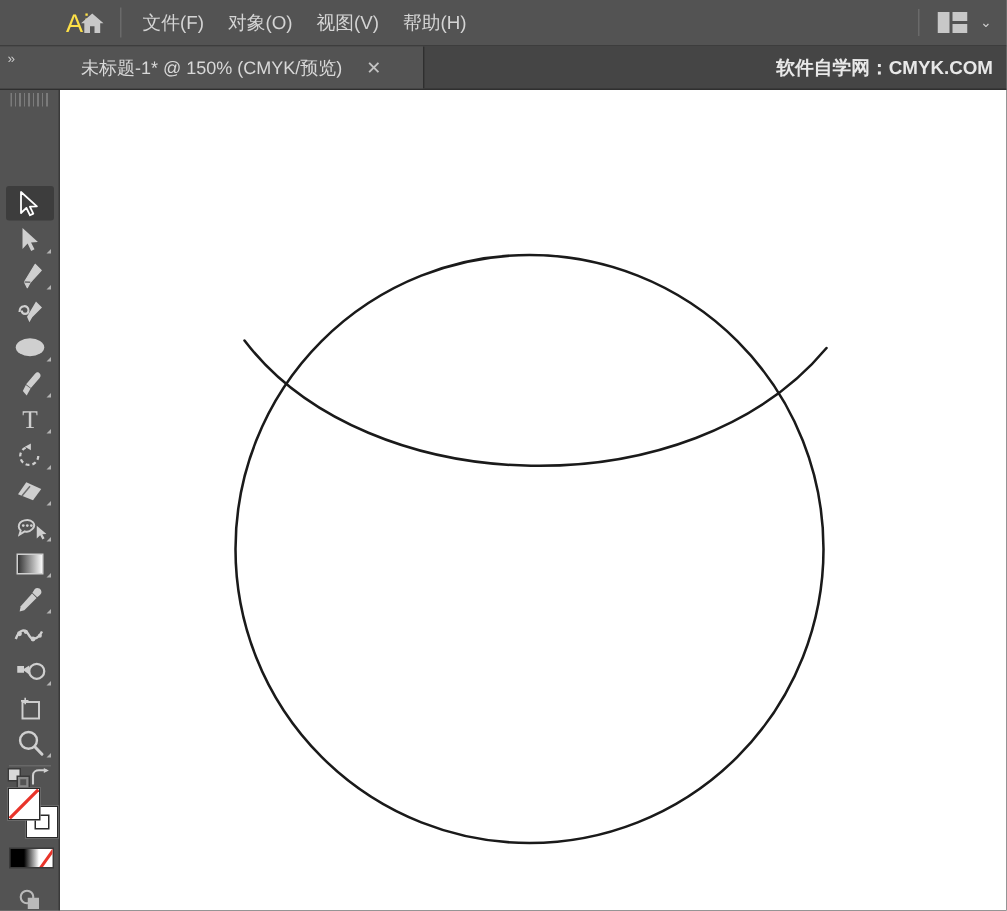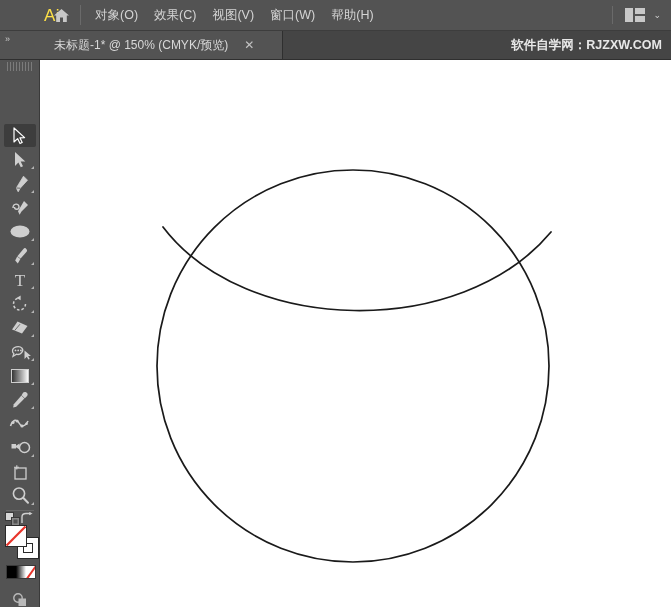--- a/index.html
+++ b/index.html
@@ -121,24 +121,23 @@
 
   <div class="menubar">
     <div class="ai-logo">Ai</div>
     <div class="home-btn">
       <svg width="17" height="15" viewBox="0 0 17 15" aria-hidden="true">
         <path d="M8.5 1 L16 7.5 L13.8 7.5 L13.8 14 L10 14 L10 9.5 L7 9.5 L7 14 L3.2 14 L3.2 7.5 L1 7.5 Z" fill="#c8c8c8"></path>
       </svg>
     </div>
     <div class="menu-div"></div>
     <div class="menu-items">
+      <div class="menu-item">文件(F)</div>
       <div class="menu-item">对象(O)</div>
-      <div class="menu-item">效果(C)</div>
       <div class="menu-item">视图(V)</div>
-      <div class="menu-item">窗口(W)</div>
       <div class="menu-item">帮助(H)</div>
     </div>
     <div class="menubar-right">
       <div class="ws-div"></div>
       <div class="ws-icon">
         <svg width="20" height="14" viewBox="0 0 20 14" aria-hidden="true">
           <rect x="0" y="0" width="8" height="14" fill="#c8c8c8"></rect>
           <rect x="10" y="0" width="10" height="6" fill="#c8c8c8"></rect>
           <rect x="10" y="8" width="10" height="6" fill="#c8c8c8"></rect>
         </svg>
@@ -148,21 +147,21 @@
   </div>
 
   <div class="tabbar">
     <div class="tabbar-spacer">
       <div class="panel-expand">»</div>
     </div>
     <div class="doc-tab">
       <span class="doc-tab-label">未标题-1* @ 150% (CMYK/预览)</span>
       <span class="doc-tab-close">✕</span>
     </div>
-    <div class="watermark">软件自学网：RJZXW.COM</div>
+    <div class="watermark">软件自学网：CMYK.COM</div>
   </div>
 
   <div class="toolbar">
     <div class="tool-grip"></div>
 
     <div class="tool active" style="top:64px">
       <svg width="16" height="18" viewBox="0 0 16 18" aria-hidden="true">
         <path d="M2 1 L2 15 L5.6 11.6 L8 16.5 L10.2 15.4 L7.9 10.8 L12.6 10.6 Z" fill="none" stroke="#ffffff" stroke-width="1.2" stroke-linejoin="round"></path>
       </svg>
     </div>

